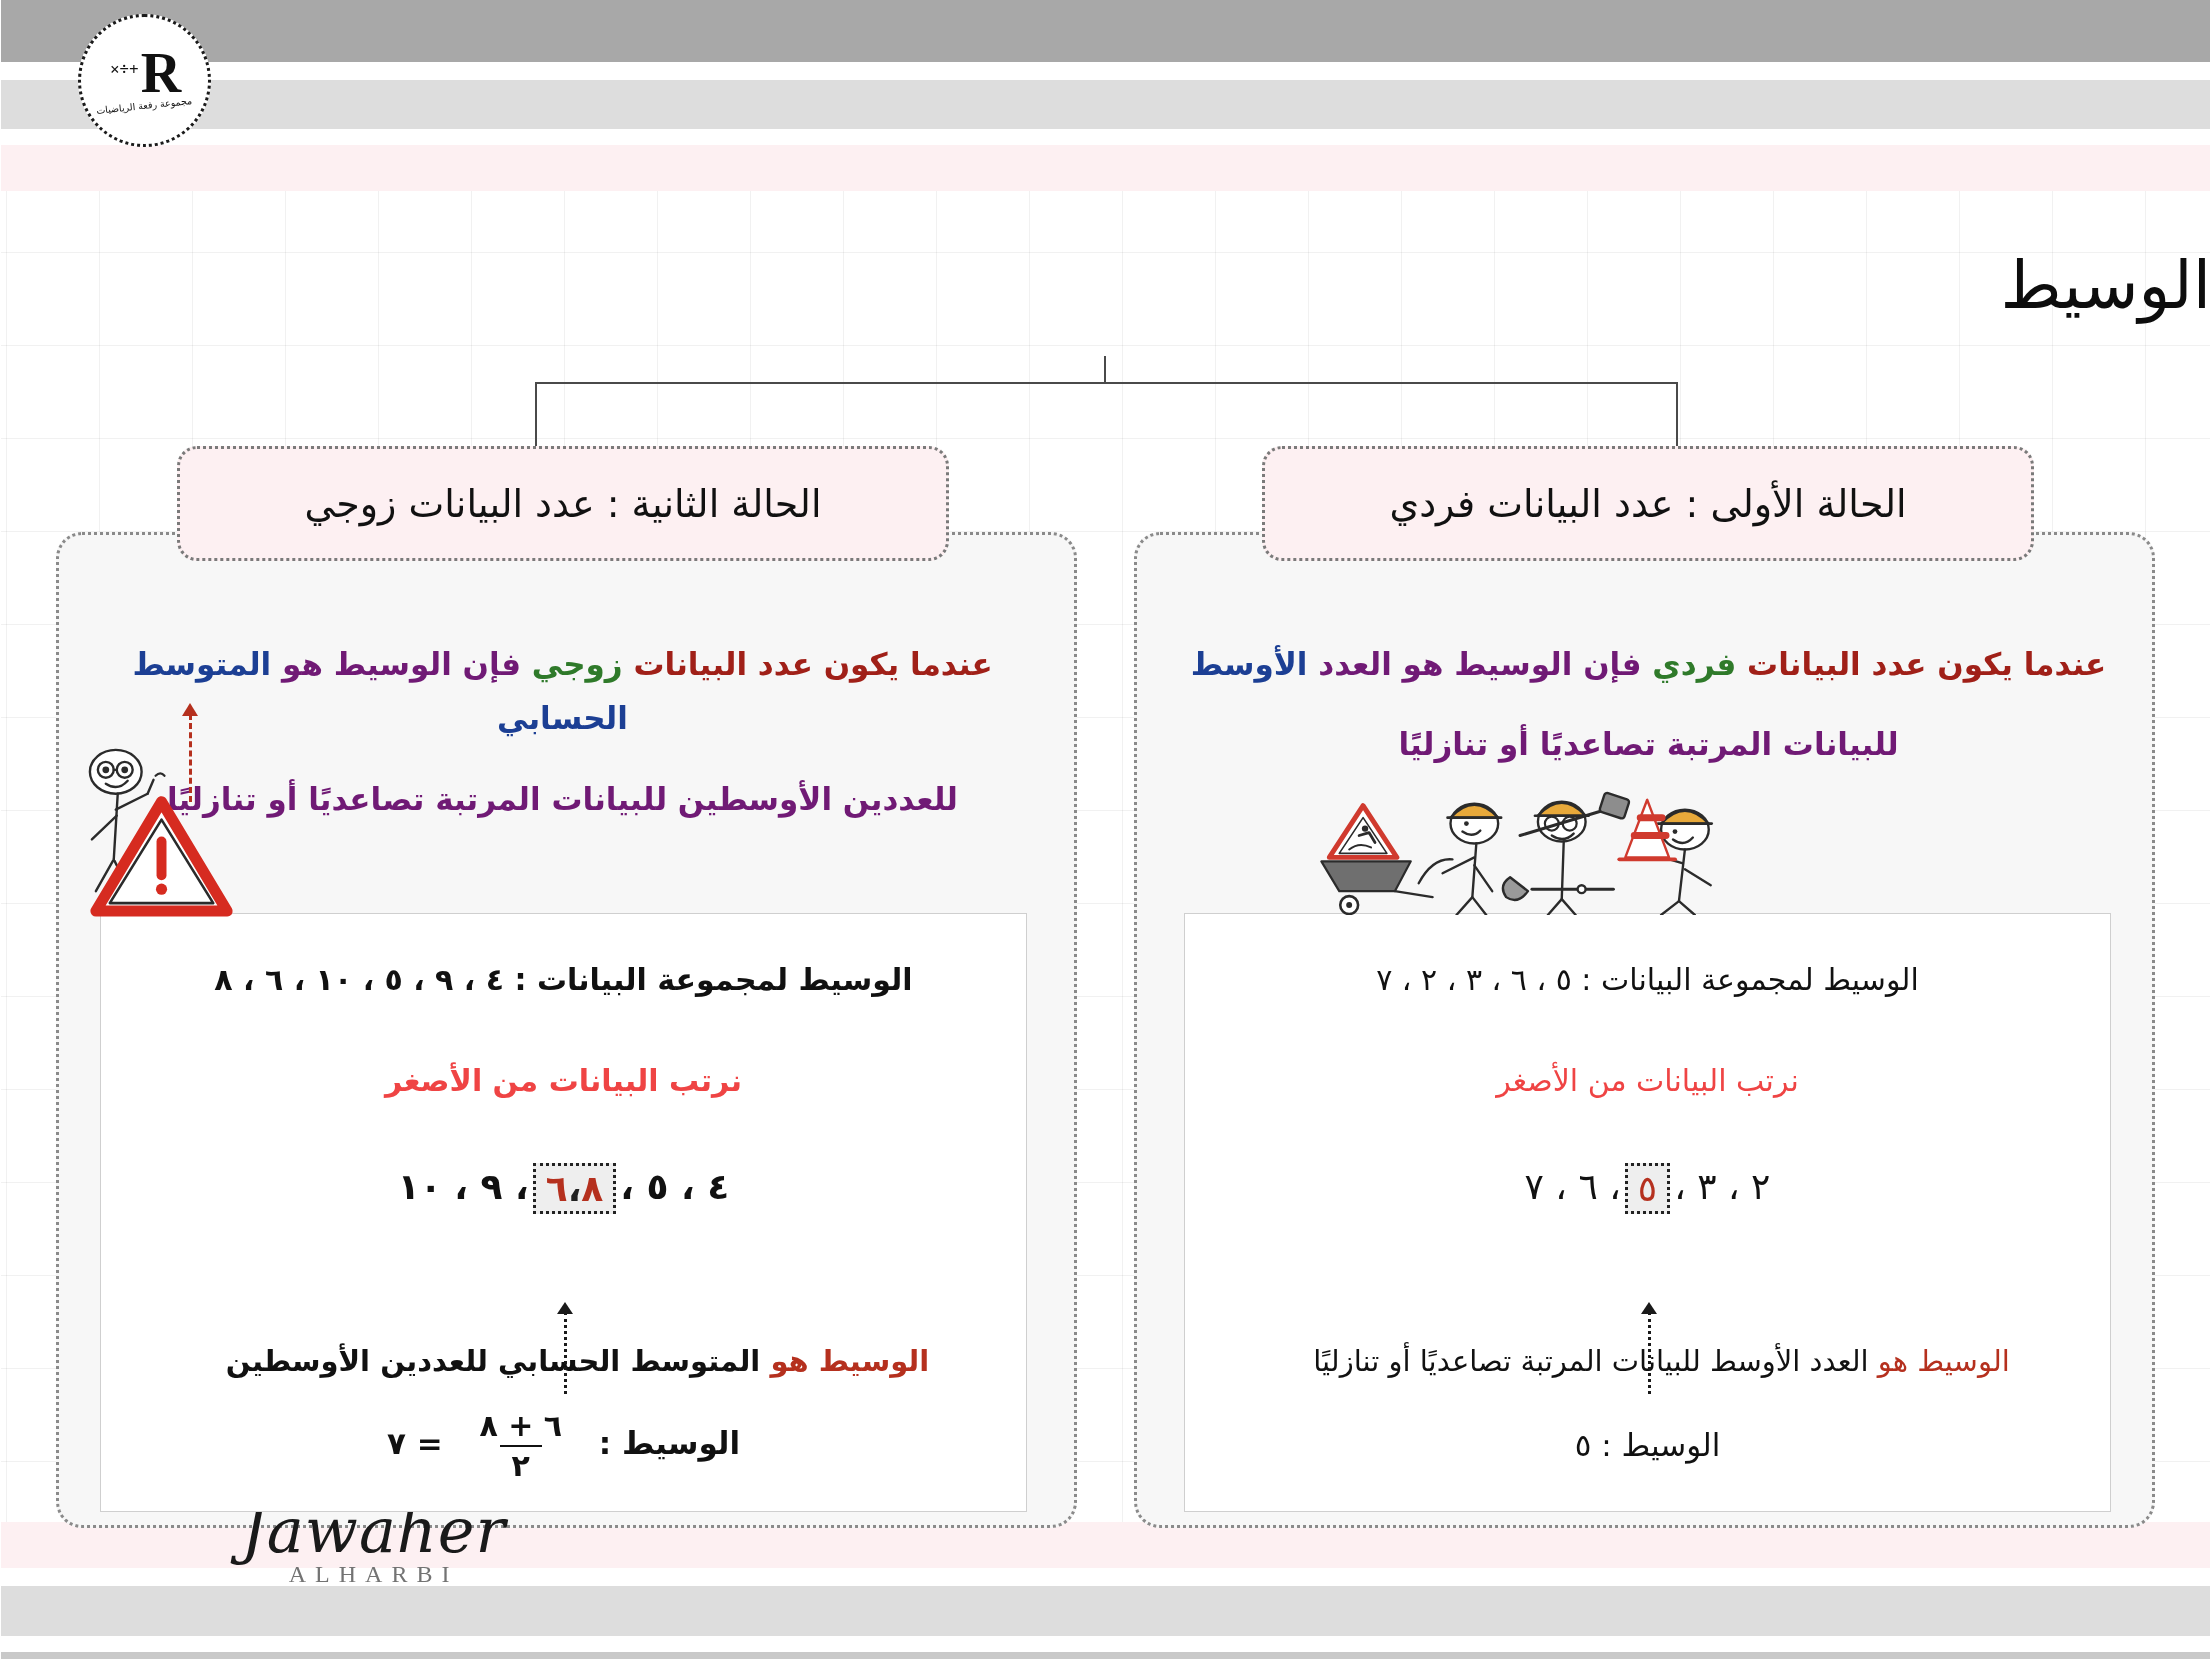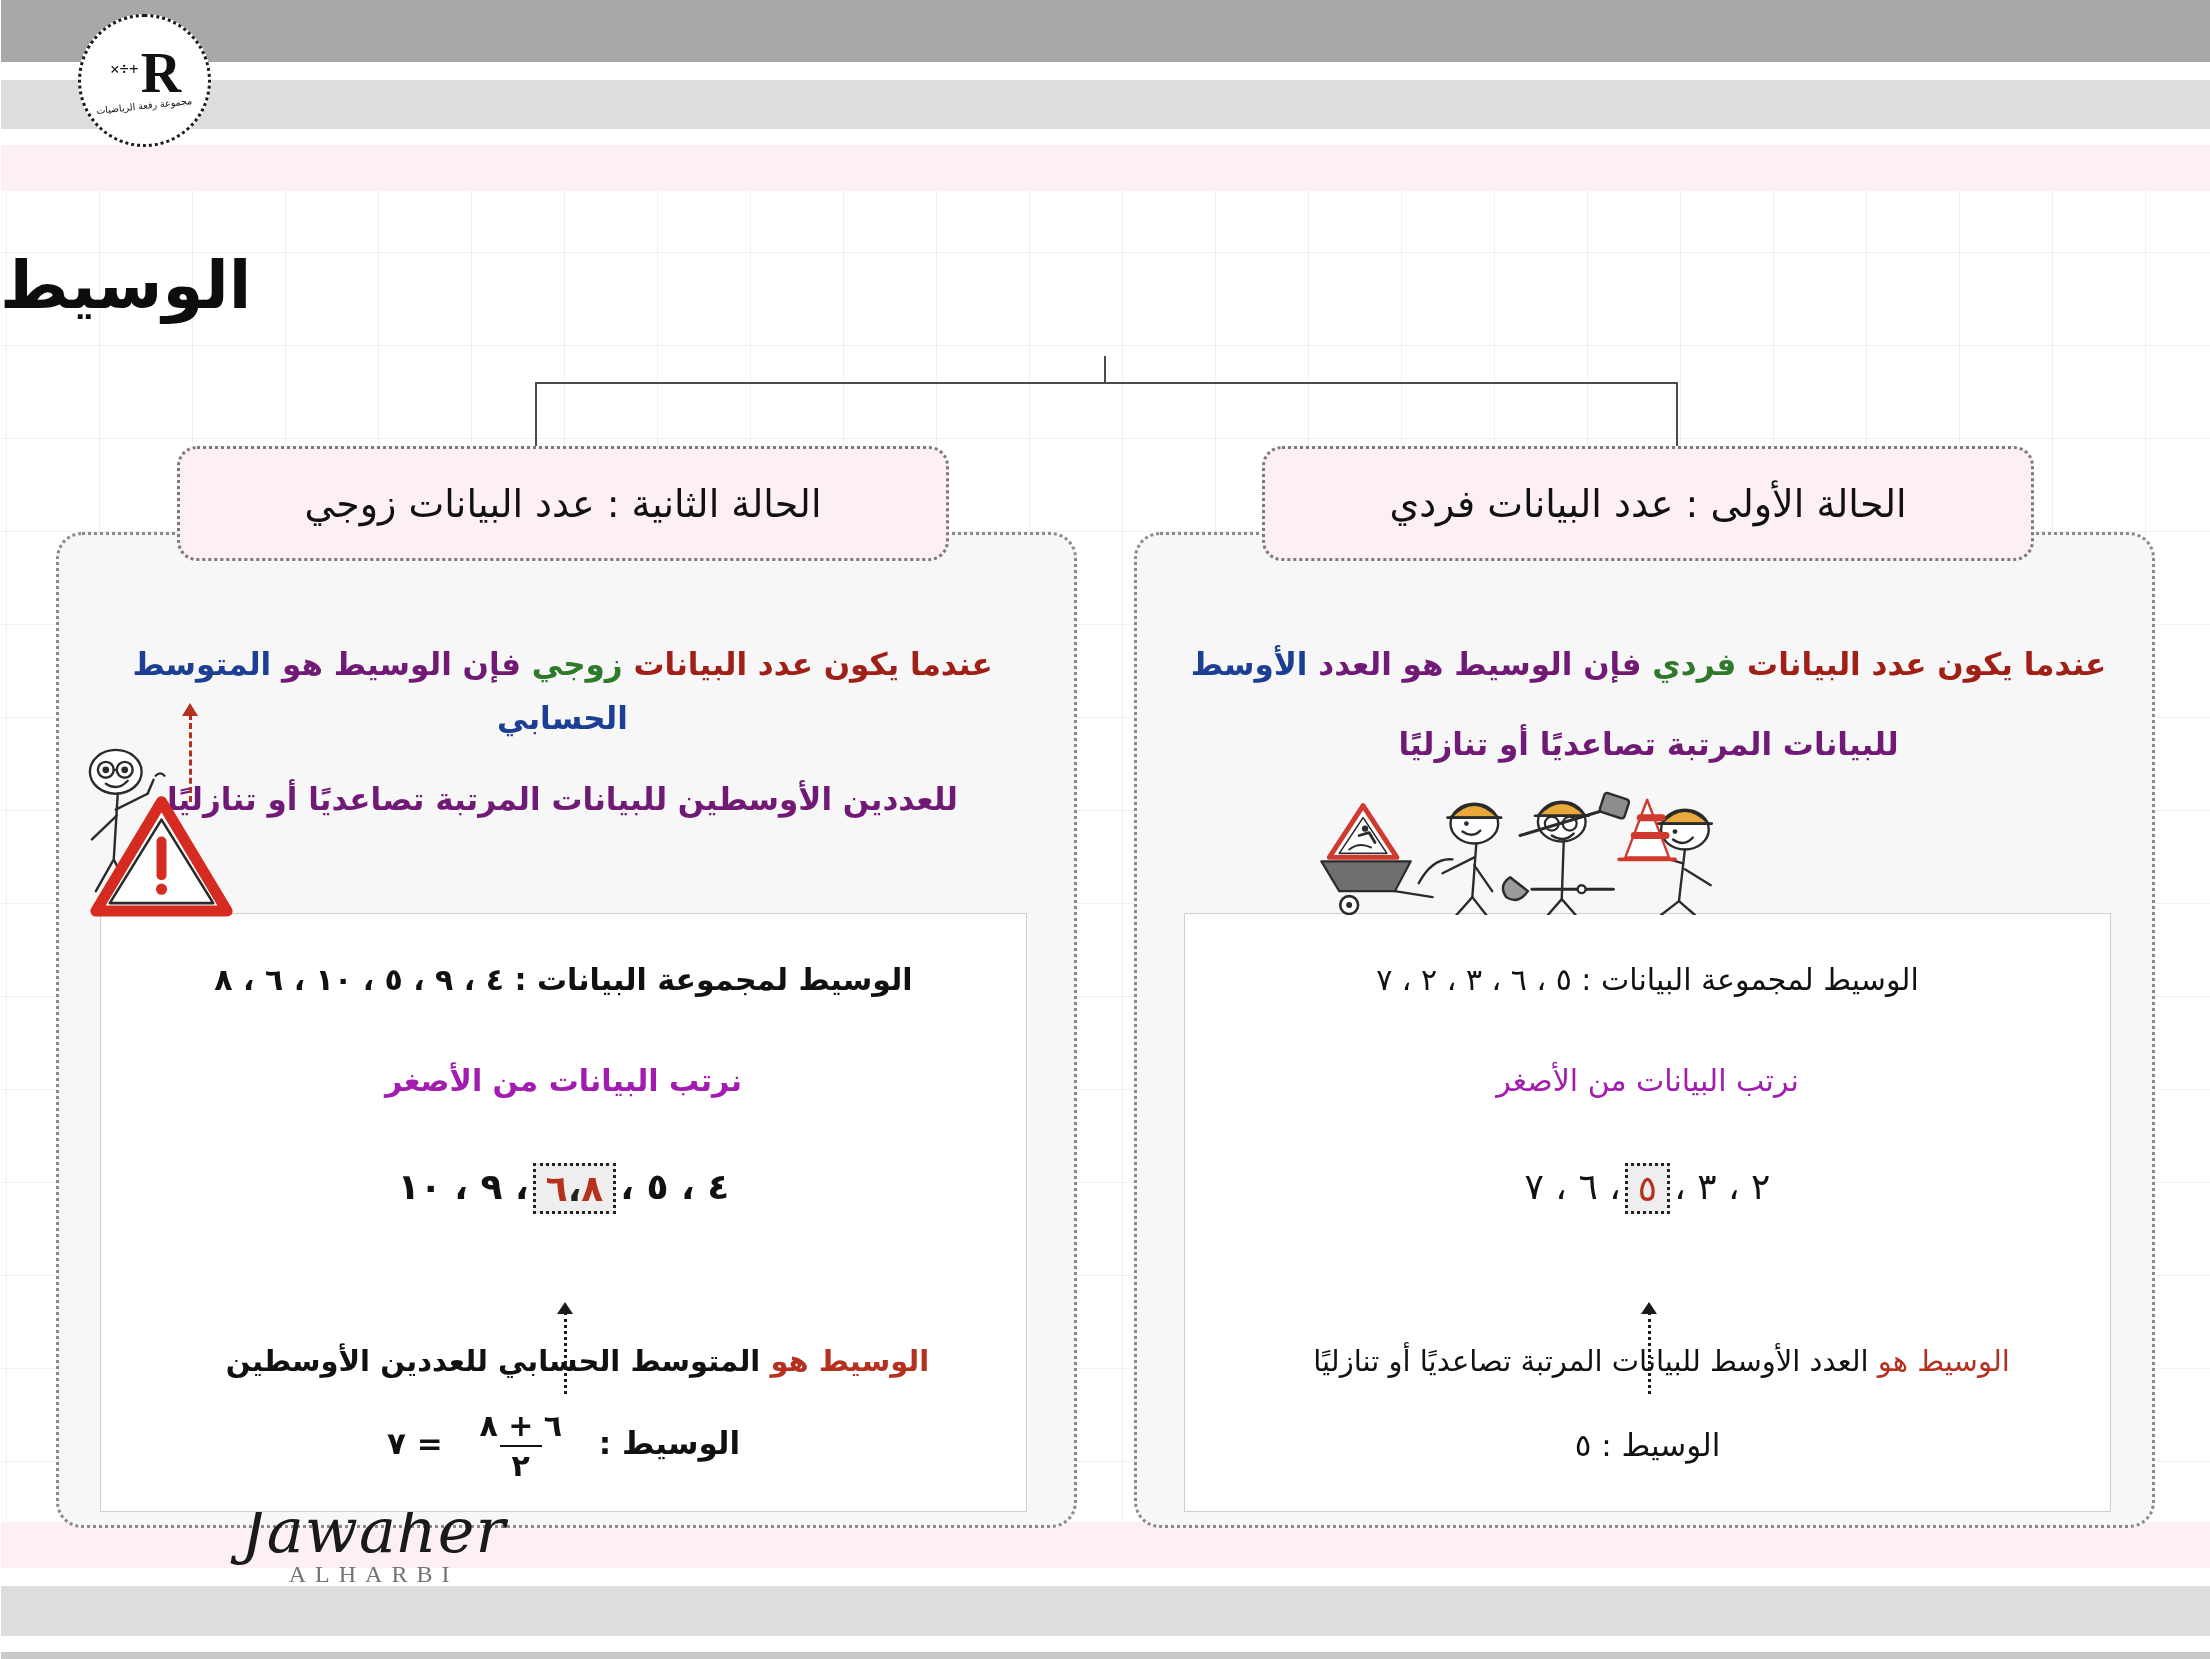--- a/index.html
+++ b/index.html
@@ -55,23 +55,23 @@
   .logo-mark .sup{font-size:17px;letter-spacing:0;margin-right:2px;line-height:1;padding-bottom:20px;}
   .logo-sub{
     font-size:9.5px;color:#111;margin-top:2px;
     font-family:"DejaVu Sans", sans-serif;
     transform:rotate(-6deg);
   }
 
   
   .title{
     position:absolute;top:247px;left:0;width:100%;
-    text-align:left;z-index:4;
+    text-align:right;z-index:4;
     font-family:"DejaVu Sans", sans-serif;
-    font-size:66px;font-weight:700;color:#0d0d0d;
+    font-size:66px;font-weight:400;color:#0d0d0d;
   }
 
   
   .conn{position:absolute;z-index:3;background:#4a4a4a;}
   .conn-stem{left:1104px;top:356px;width:2px;height:26px;}
   .conn-bar{left:535px;top:382px;width:1142px;height:2px;}
   .conn-left{left:535px;top:382px;width:2px;height:82px;}
   .conn-right{left:1676px;top:382px;width:2px;height:82px;}
 
   
@@ -115,21 +115,21 @@
     z-index:7;
   }
   .card-right{right:100px;top:913px;}
   .card-left{left:100px;top:913px;font-weight:bold;}
 
   .line{
     position:absolute;left:0;width:100%;text-align:center;
     font-family:"DejaVu Sans", sans-serif;color:#111;
   }
   .l-data{top:48px;font-size:30px;}
-  .l-sort{top:149px;font-size:30px;color:#a21caf;}
+  .l-sort{top:149px;font-size:30px;color:#ef4444;}
   .l-row{top:249px;font-size:36px;letter-spacing:2px;}
   .l-concl{top:430px;font-size:29px;margin-left:14px;}
   .l-ans{top:513px;font-size:31px;}
 
   .hl{
     display:inline-block;
     border:3px dotted #222;
     background:#eeeeee;
     padding:2px 10px;
     color:#b5301e;

